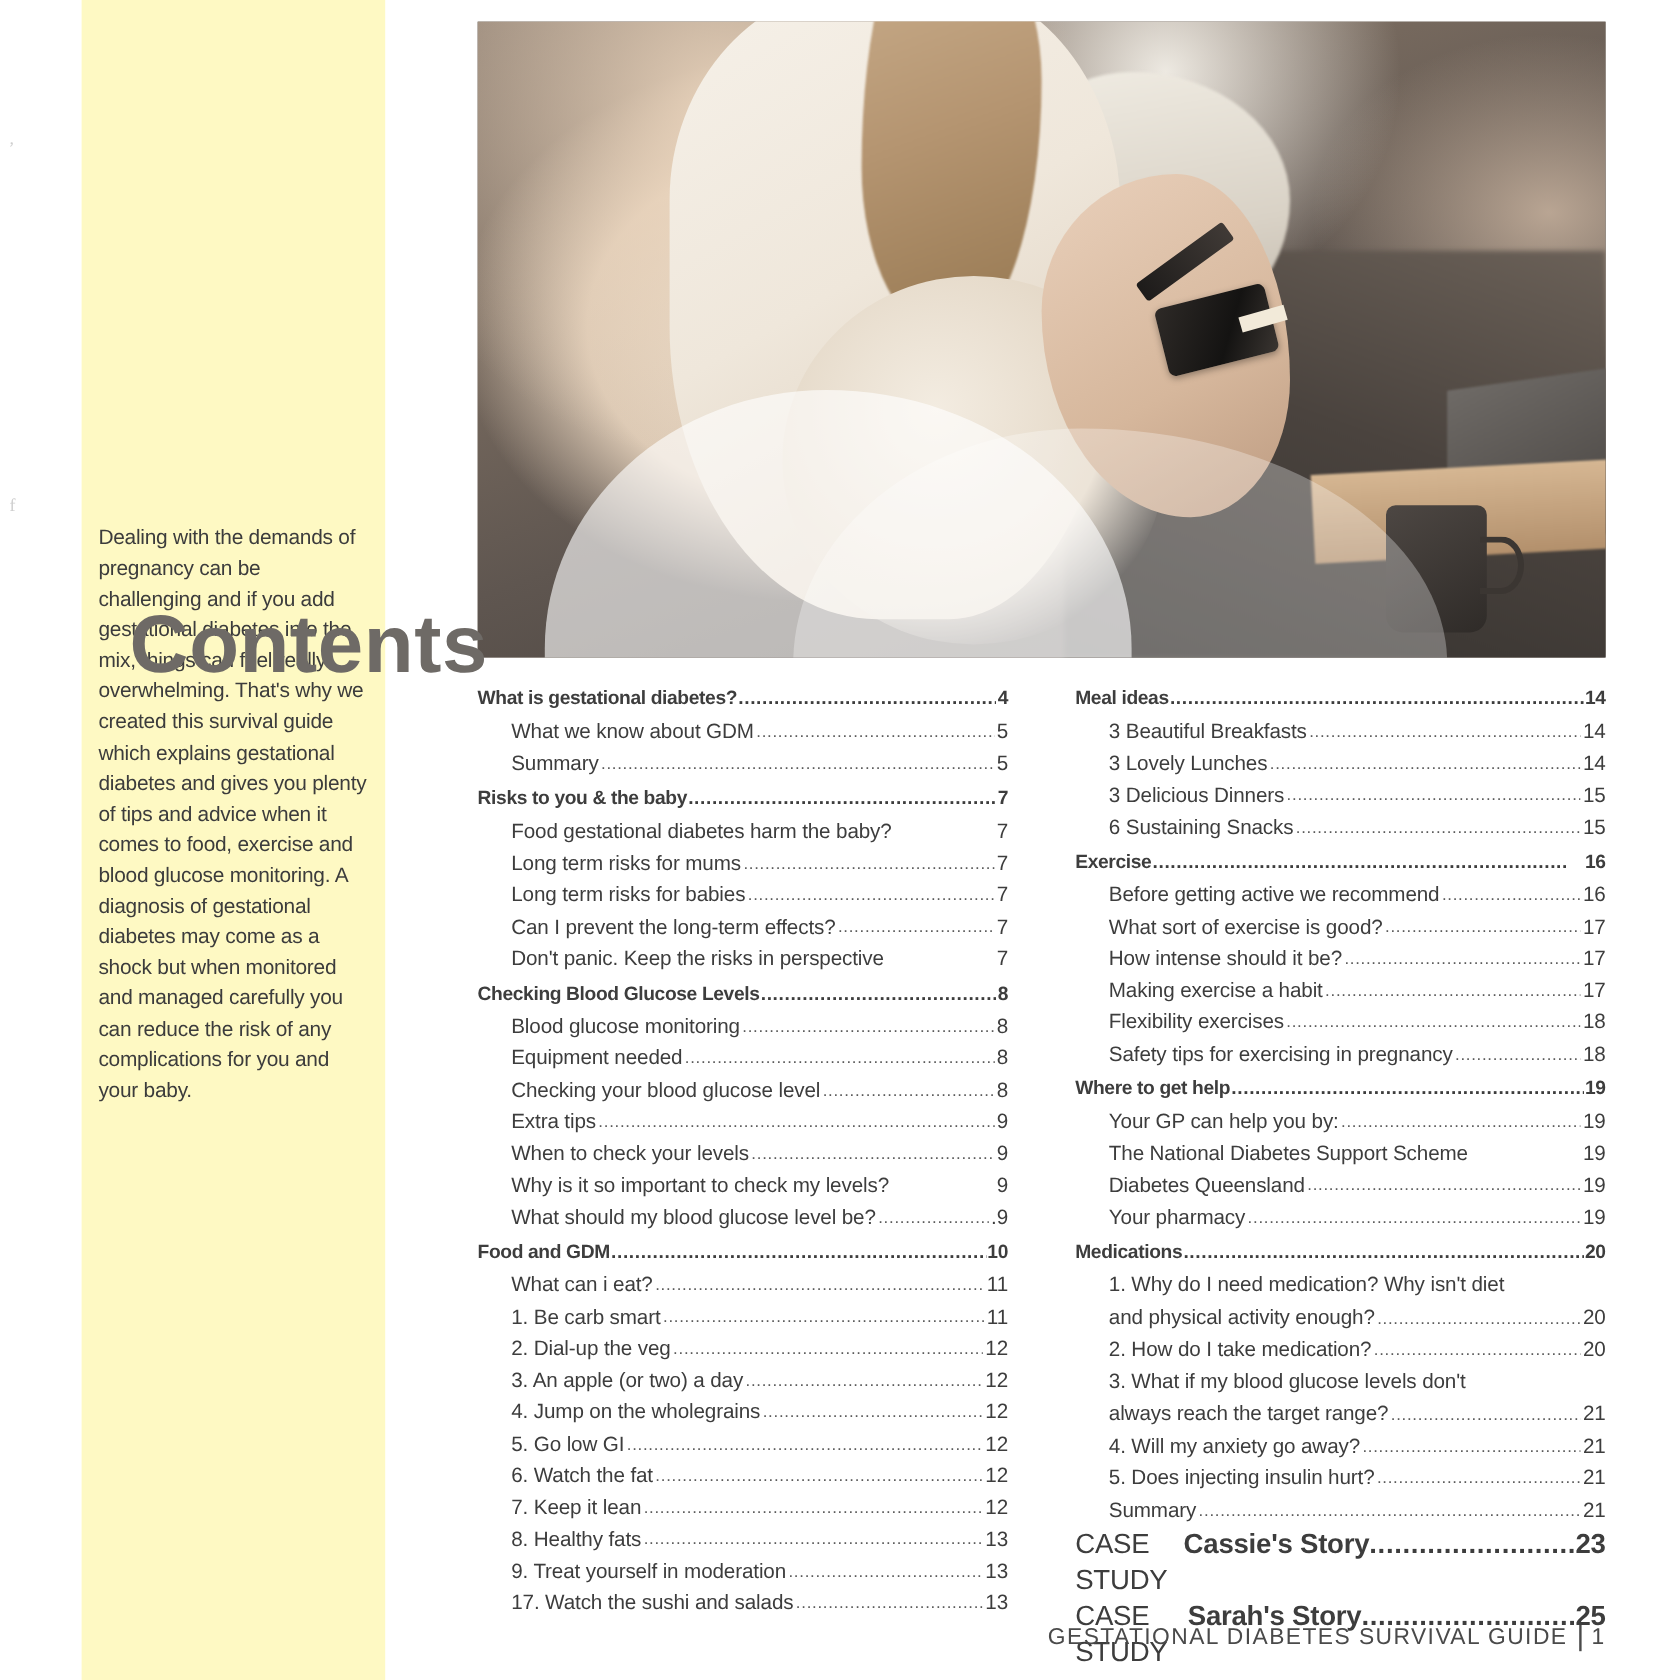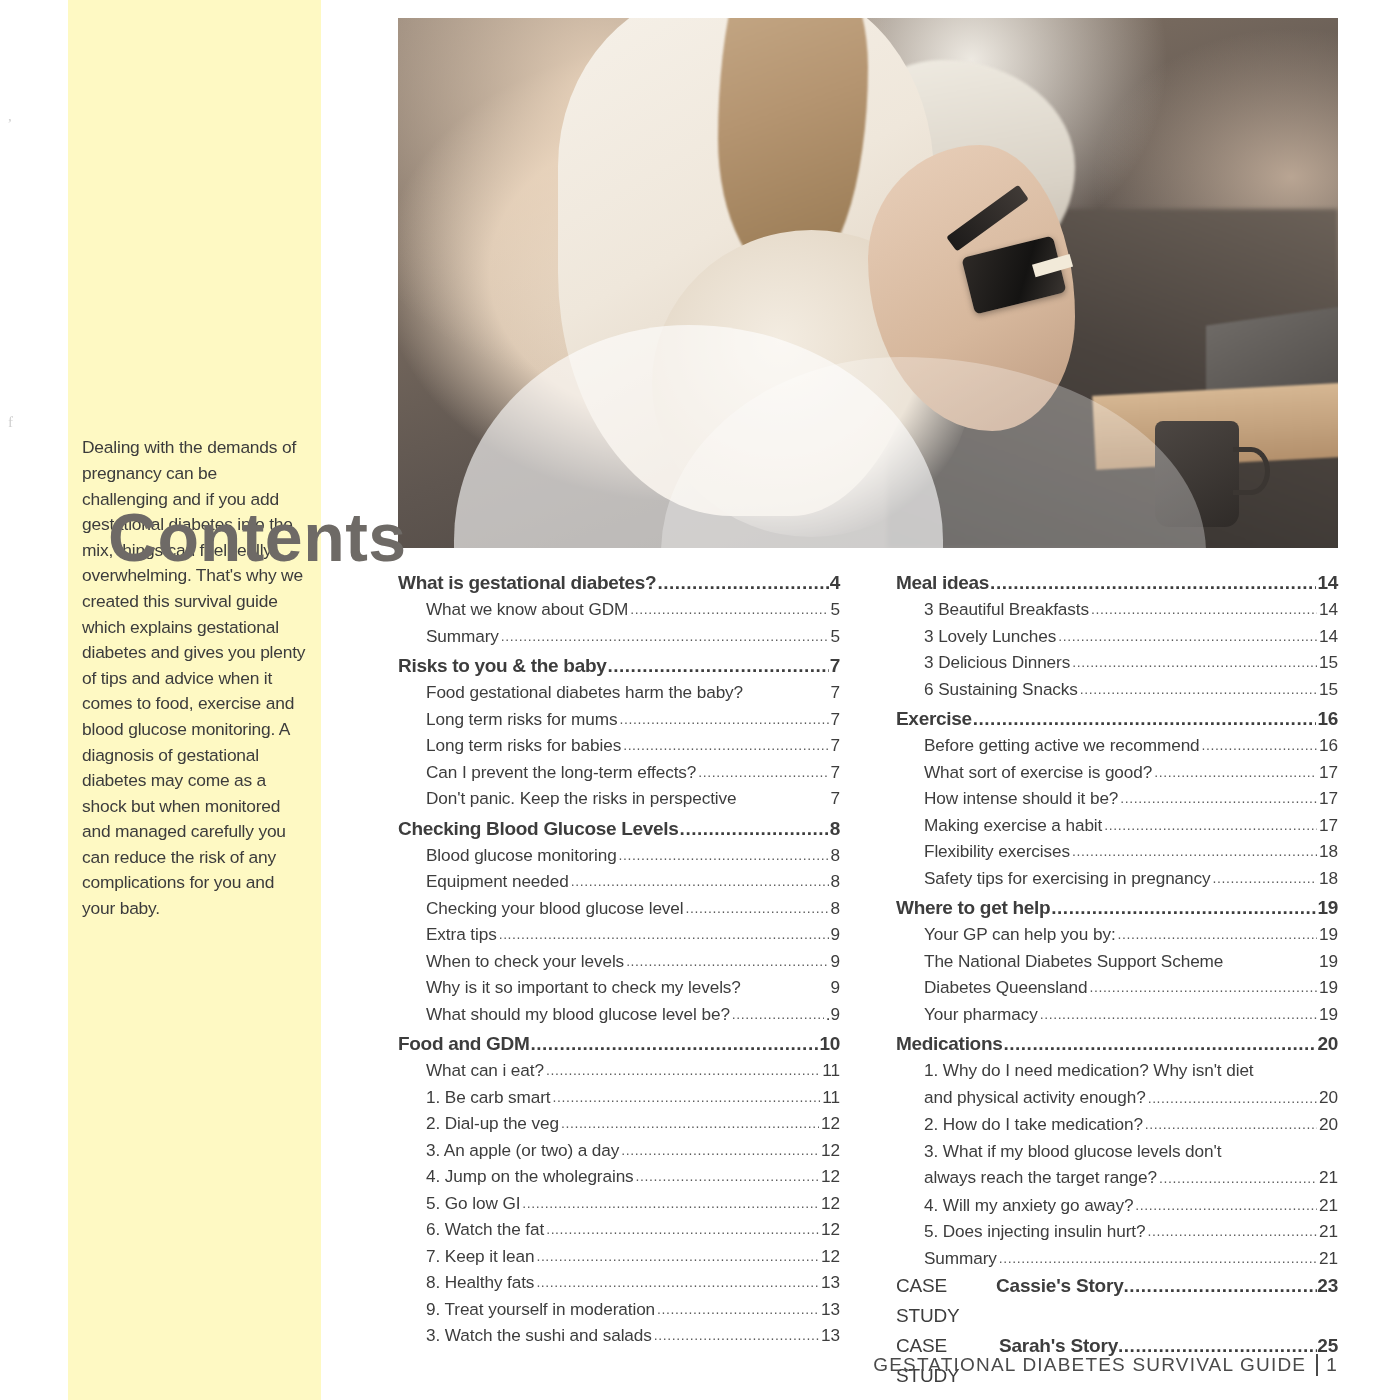--- a/index.html
+++ b/index.html
@@ -203,21 +203,21 @@
     left: 398px; top: 566px;
     width: 940px;
     display: flex;
     gap: 56px;
   }
   .toc-col { width: 442px; }
 
   .toc-h {
     display: flex;
     align-items: flex-end;
-    font-size: 19px;
+    font-size: 16px;
     font-weight: bold;
     color: #3d3d3d;
     letter-spacing: -0.3px;
     margin-top: 4px;
     line-height: 26px;
   }
   .toc-h .lbl { white-space: nowrap; }
   .toc-h .lbl .reg { font-weight: bold; }
   .toc-h .dots {
     flex: 1 1 auto;
@@ -254,21 +254,21 @@
     display: block;
     padding-left: 28px;
   }
   .toc-i.wrap .pgline {
     display: flex; align-items: baseline;
   }
 
   .case {
     display: flex;
     align-items: baseline;
-    font-size: 19px;
+    font-size: 23px;
     color: #3d3d3d;
     line-height: 30px;
     letter-spacing: -0.2px;
   }
   .case .pre { font-weight: normal; }
   .case .nm { font-weight: bold; margin-left: 0; white-space: nowrap; }
   .case .dots { flex: 1 1 auto; overflow: hidden; white-space: nowrap; font-weight: bold; letter-spacing: 0.5px; }
   .case .pg { font-weight: bold; }
 
   
@@ -457,21 +457,21 @@
           <span class="lbl">8. Healthy fats</span>
           <span class="dots">..........................................................................................</span>
           <span class="pg">13</span>
         </div>
         <div class="toc-i">
           <span class="lbl">9. Treat yourself in moderation</span>
           <span class="dots">..........................................................................................</span>
           <span class="pg">13</span>
         </div>
         <div class="toc-i">
-          <span class="lbl">3. Watch the sushi and salads</span>
+          <span class="lbl">17. Watch the sushi and salads</span>
           <span class="dots">..........................................................................................</span>
           <span class="pg">13</span>
         </div>
       </div>
     <div class="toc-col" id="toc-right">
         <div class="toc-h">
           <span class="lbl">Meal ideas</span>
           <span class="dots">......................................................................</span>
           <span class="pg">14</span>
         </div>

